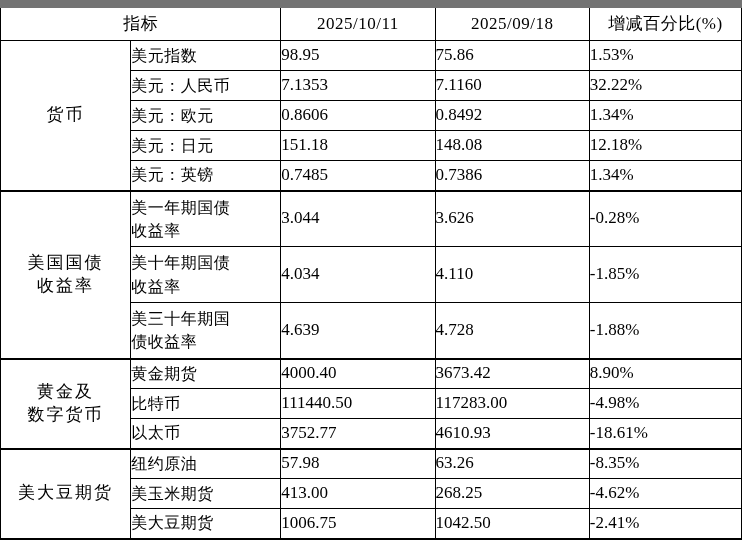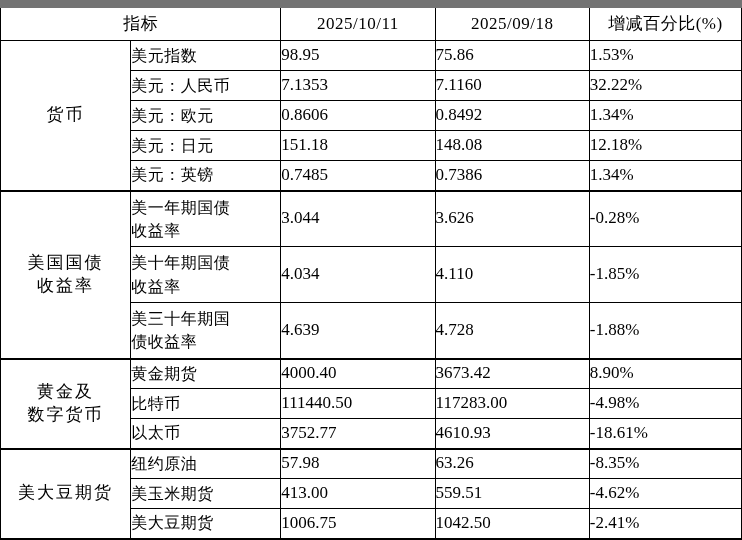--- a/index.html
+++ b/index.html
@@ -208,21 +208,21 @@
           </td>
           <td class="num-cell">57.98</td>
           <td class="num-cell">63.26</td>
           <td class="num-cell">-8.35%</td>
         </tr>
         <tr class="row-1">
           <td class="item-cell">
             <div>美玉米期货</div>
           </td>
           <td class="num-cell">413.00</td>
-          <td class="num-cell">559.51</td>
+          <td class="num-cell">268.25</td>
           <td class="num-cell">-4.62%</td>
         </tr>
         <tr class="row-1">
           <td class="item-cell">
             <div>美大豆期货</div>
           </td>
           <td class="num-cell">1006.75</td>
           <td class="num-cell">1042.50</td>
           <td class="num-cell">-2.41%</td>
         </tr>

